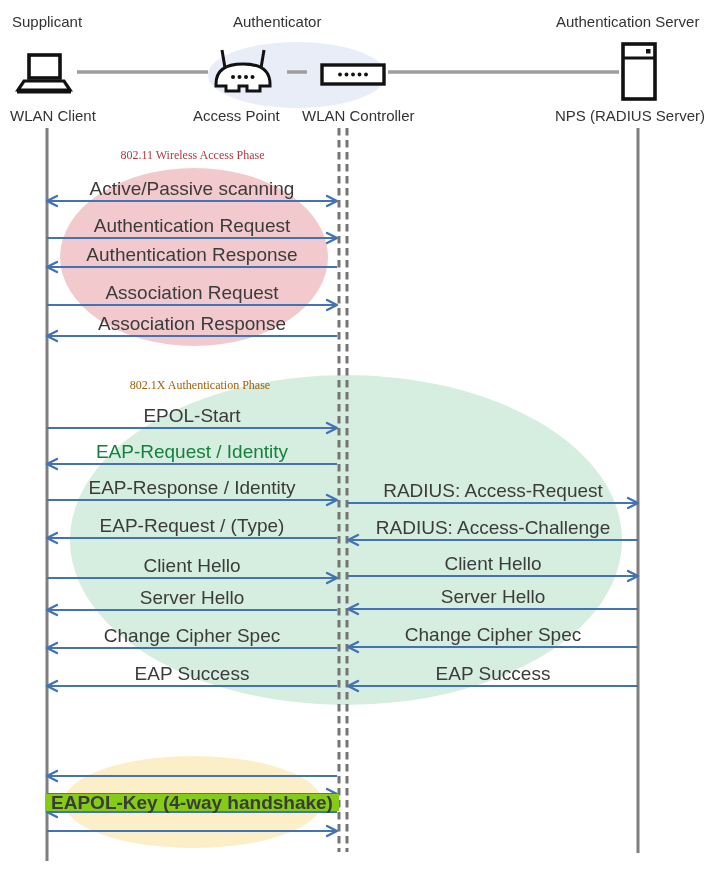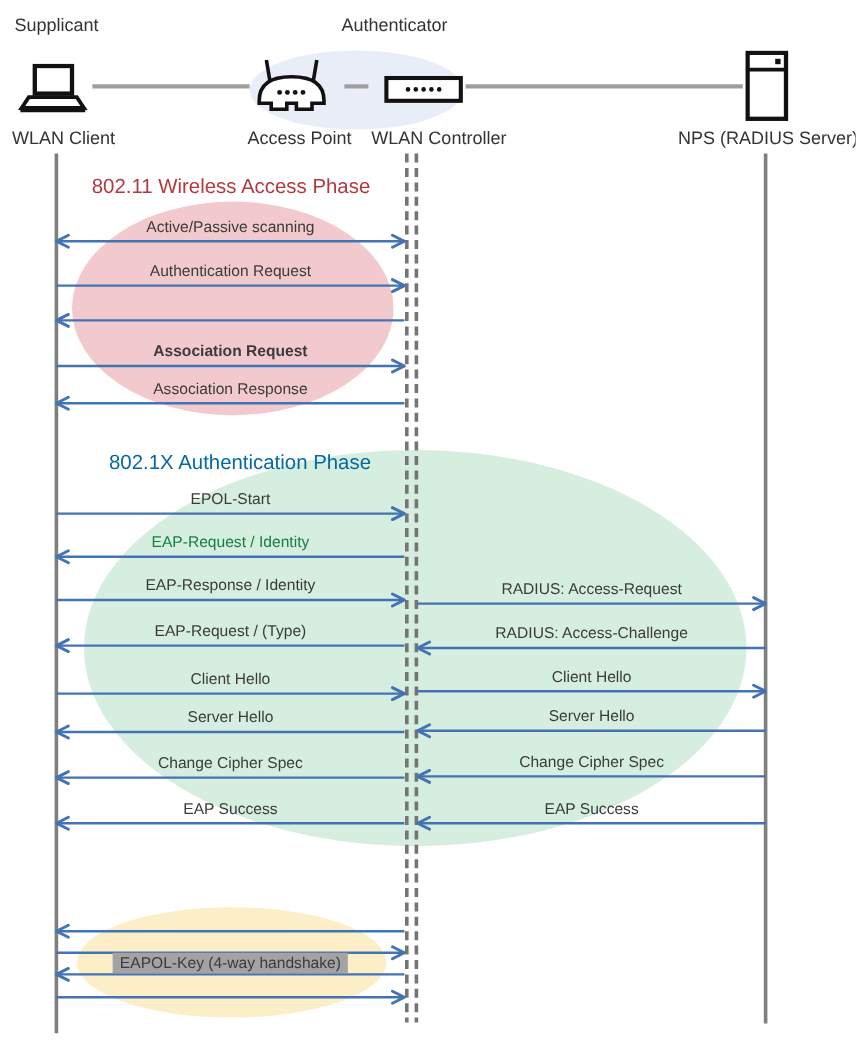--- a/index.html
+++ b/index.html
@@ -2,56 +2,57 @@
 <html><head>
 <meta charset="utf-8">
 <style>
   html,body{margin:0;padding:0;background:#ffffff;}
   .canvas{
     position:relative;width:713px;height:875px;background:#ffffff;overflow:hidden;
     font-family:"Liberation Sans", sans-serif;
     padding-left:28px;
   }
   .txt{position:absolute;color:#333333;font-size:15px;line-height:18px;white-space:nowrap;}
-  .ctr{text-align:right;}
+  .ctr{text-align:left;}
   .ellipse{position:absolute;border-radius:50%;z-index:1;}
   #header-ellipse{left:208px;top:42px;width:178px;height:66px;z-index:0;}
   #phase1-ellipse{left:60px;top:168px;width:268px;height:178px;}
   #phase2-ellipse{left:70px;top:375px;width:552px;height:330px;}
   #phase3-ellipse{left:64px;top:756px;width:258px;height:92px;}
-  .phase-title{position:absolute;z-index:3;font-size:17px;line-height:19px;text-align:center;white-space:pre-line;}
+  .phase-title{position:absolute;z-index:3;font-size:12px;line-height:19px;text-align:center;white-space:pre-line;font-family:Liberation Serif, serif;}
   #phase1-title{left:20px;top:146px;width:345px;}
   #phase2-title{left:20px;top:376px;width:360px;}
   #phase3-title{left:20px;top:721px;width:345px;}
   #diagram-svg{position:absolute;left:0;top:0;z-index:2;}
   .icon{position:absolute;z-index:2;}
   #labels-layer{position:absolute;left:0;top:0;width:713px;height:875px;z-index:3;pointer-events:none;}
-  .msg-label{position:absolute;transform:translateX(-50%);font-size:13px;line-height:17px;white-space:nowrap;}
-  .msg-label.whitebg{background:#a3a3a3;padding:0 6px;}
+  .msg-label{position:absolute;transform:translateX(-50%);font-size:19px;line-height:17px;white-space:nowrap;}
+  .msg-label.whitebg{background:#84cc16;padding:0 6px;font-weight:bold;}
 </style>
 </head>
 <body>
 
 <div class="canvas">
 
   <div class="ellipse" id="header-ellipse" style="background: rgb(233, 237, 247);"></div>
   <div class="ellipse" id="phase1-ellipse" style="background: rgb(242, 202, 205);"></div>
   <div class="ellipse" id="phase2-ellipse" style="background: rgb(214, 238, 223);"></div>
   <div class="ellipse" id="phase3-ellipse" style="background: rgb(252, 239, 200);"></div>
 
   <div class="txt" style="left:12px;top:13px;">Supplicant</div>
   <div class="txt ctr" style="left:233px;top:13px;width:140px;">Authenticator</div>
+  <div class="txt ctr" style="left:556px;top:13px;width:156px;">Authentication Server</div>
 
   <div class="txt" style="left:10px;top:107px;">WLAN Client</div>
   <div class="txt ctr" style="left:193px;top:107px;width:100px;">Access Point</div>
   <div class="txt ctr" style="left:302px;top:107px;width:120px;">WLAN Controller</div>
   <div class="txt ctr" style="left:555px;top:107px;width:160px;">NPS (RADIUS Server)</div>
 
   <div class="phase-title" id="phase1-title" style="color: rgb(178, 57, 64);">802.11 Wireless Access Phase</div>
-  <div class="phase-title" id="phase2-title" style="color: #0369a1;">802.1X Authentication Phase</div>
+  <div class="phase-title" id="phase2-title" style="color: #a16207;">802.1X Authentication Phase</div>
 
   <svg class="icon" style="left:13px;top:53px;" width="62" height="45" viewBox="0 0 62 45">
     <rect x="16" y="2" width="31" height="23" fill="#ffffff" stroke="#111" stroke-width="3.6"></rect>
     <path d="M11 28 L51 28 L57 37 L5 37 Z" fill="#ffffff" stroke="#111" stroke-width="3.2"></path>
     <line x1="4" y1="38.5" x2="58" y2="38.5" stroke="#111" stroke-width="4"></line>
   </svg>
 
   <svg class="icon" style="left:211px;top:46px;" width="64" height="50" viewBox="0 0 64 50">
     <line x1="14" y1="22" x2="11" y2="4" stroke="#111" stroke-width="3"></line>
     <line x1="50" y1="22" x2="53" y2="4" stroke="#111" stroke-width="3"></line>
@@ -132,21 +133,22 @@
         <line x1="47" y1="812" x2="337" y2="812" stroke="#4273B4" stroke-width="2"></line>
         <path d="M 57 807 L 47 812 L 57 817" fill="none" stroke="#4273B4" stroke-width="2.4" stroke-linecap="round" stroke-linejoin="round"></path>
         <line x1="47" y1="831" x2="337" y2="831" stroke="#4273B4" stroke-width="2"></line>
         <path d="M 327 826 L 337 831 L 327 836" fill="none" stroke="#4273B4" stroke-width="2.4" stroke-linecap="round" stroke-linejoin="round"></path>
       </g>
   </svg>
 
   <div id="labels-layer">
       <div class="msg-label" style="left: 192px; top: 180px; color: rgb(59, 59, 59);">Active/Passive scanning</div>
       <div class="msg-label" style="left: 192px; top: 217px; color: rgb(59, 59, 59);">Authentication Request</div>
-      <div class="msg-label" style="left: 192px; top: 284px; color: rgb(59, 59, 59); font-weight: bold;">Association Request</div>
+      <div class="msg-label" style="left: 192px; top: 246px; color: rgb(59, 59, 59);">Authentication Response</div>
+      <div class="msg-label" style="left: 192px; top: 284px; color: rgb(59, 59, 59);">Association Request</div>
       <div class="msg-label" style="left: 192px; top: 315px; color: rgb(59, 59, 59);">Association Response</div>
       <div class="msg-label" style="left: 192px; top: 407px; color: rgb(59, 59, 59);">EPOL-Start</div>
       <div class="msg-label" style="left: 192px; top: 443px; color: #15803d;">EAP-Request / Identity</div>
       <div class="msg-label" style="left: 493px; top: 482px; color: rgb(59, 59, 59);">RADIUS: Access-Request</div>
       <div class="msg-label" style="left: 192px; top: 479px; color: rgb(59, 59, 59);">EAP-Response / Identity</div>
       <div class="msg-label" style="left: 192px; top: 517px; color: rgb(59, 59, 59);">EAP-Request / (Type)</div>
       <div class="msg-label" style="left: 493px; top: 519px; color: rgb(59, 59, 59);">RADIUS: Access-Challenge</div>
       <div class="msg-label" style="left: 192px; top: 557px; color: rgb(59, 59, 59);">Client Hello</div>
       <div class="msg-label" style="left: 493px; top: 555px; color: rgb(59, 59, 59);">Client Hello</div>
       <div class="msg-label" style="left: 192px; top: 589px; color: rgb(59, 59, 59);">Server Hello</div>

